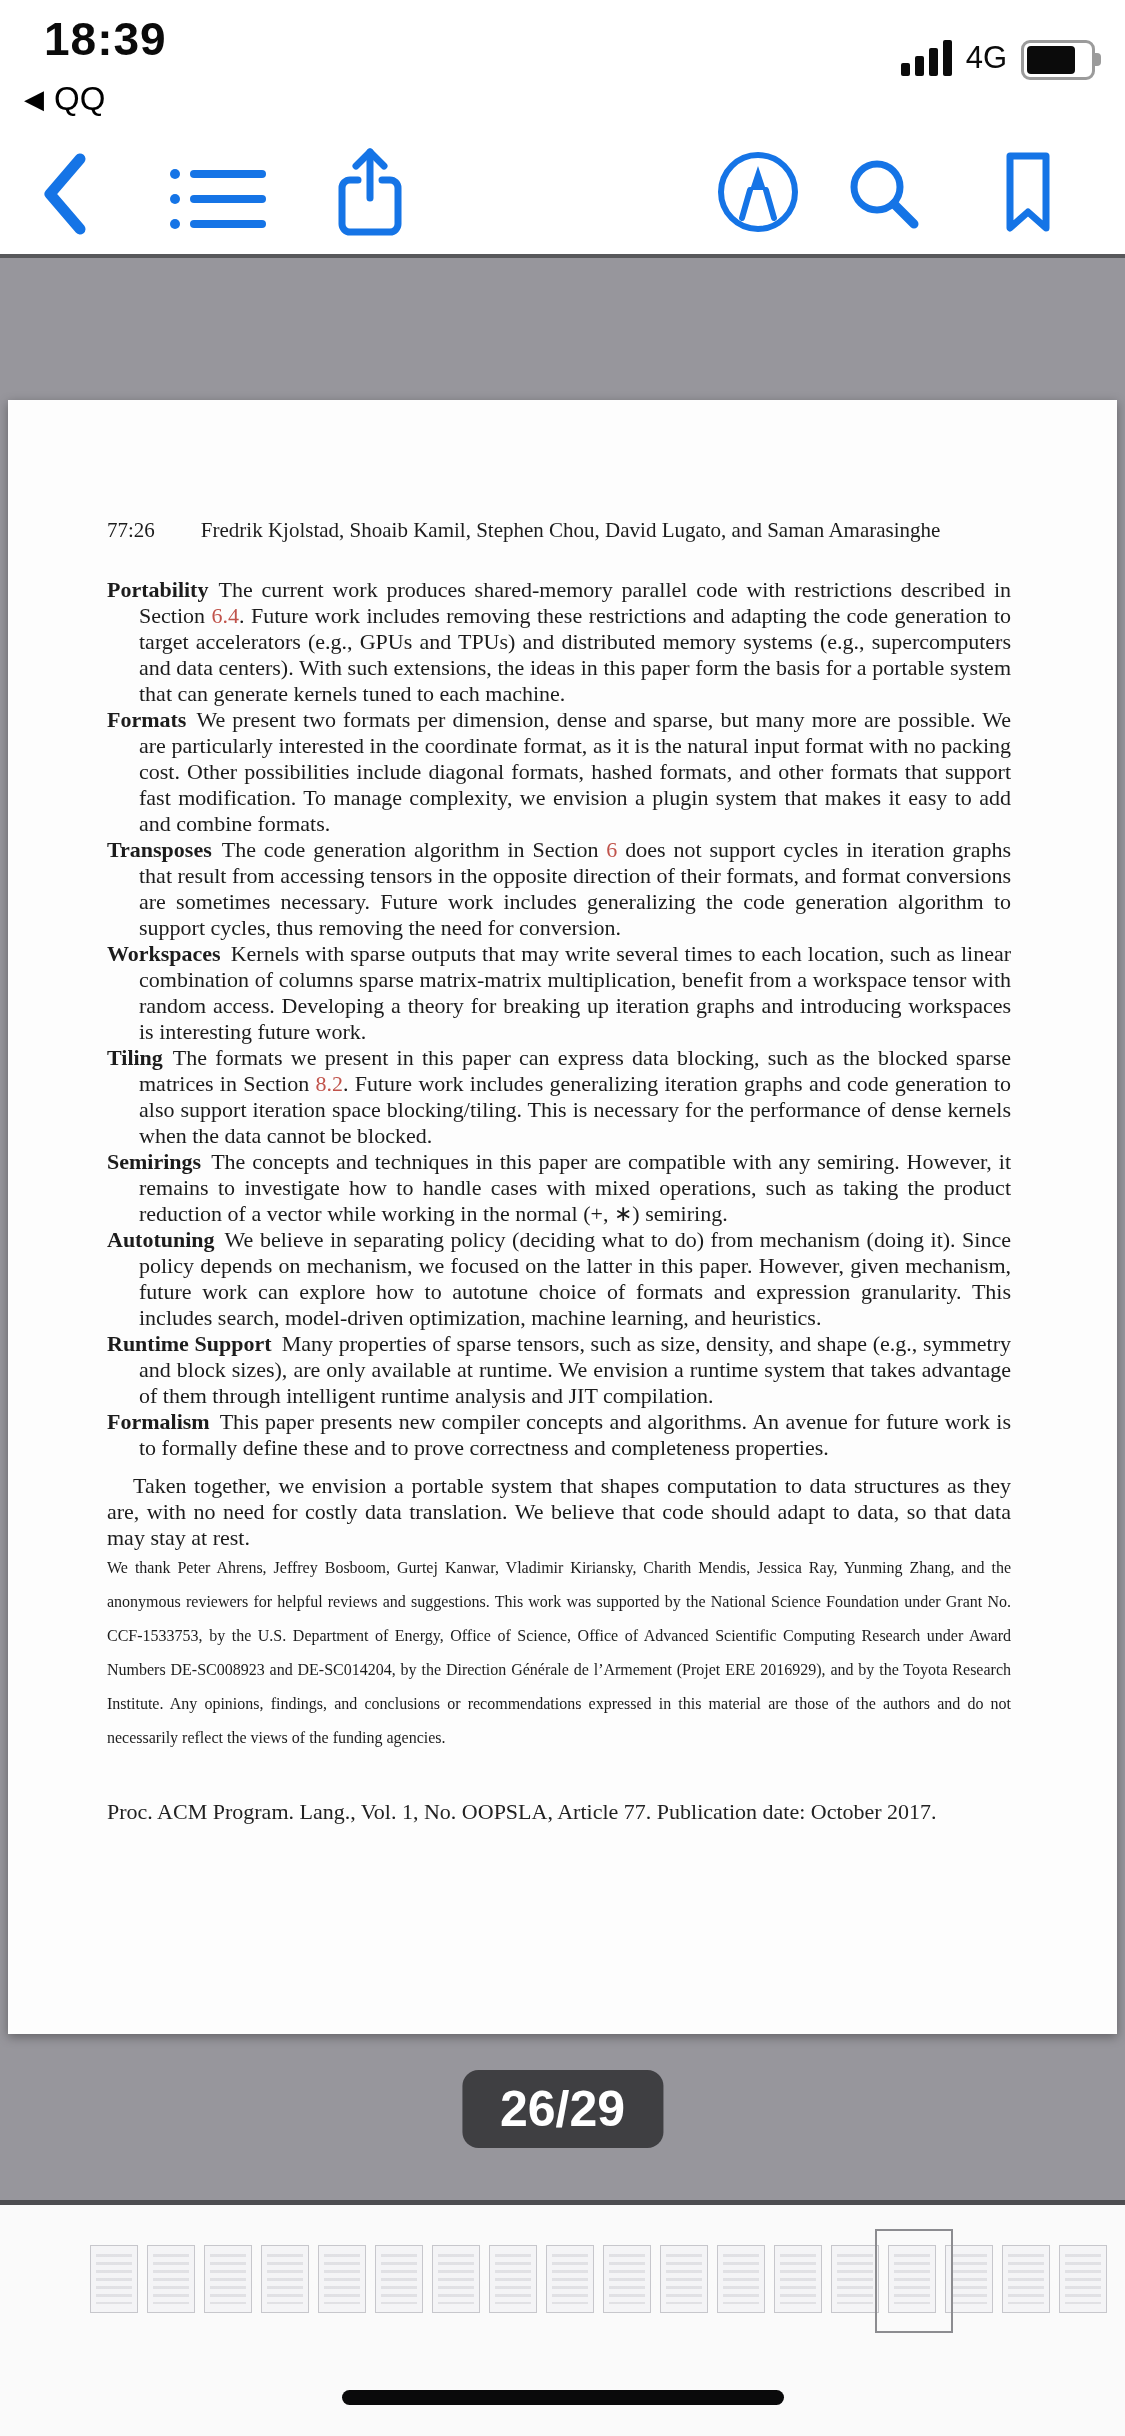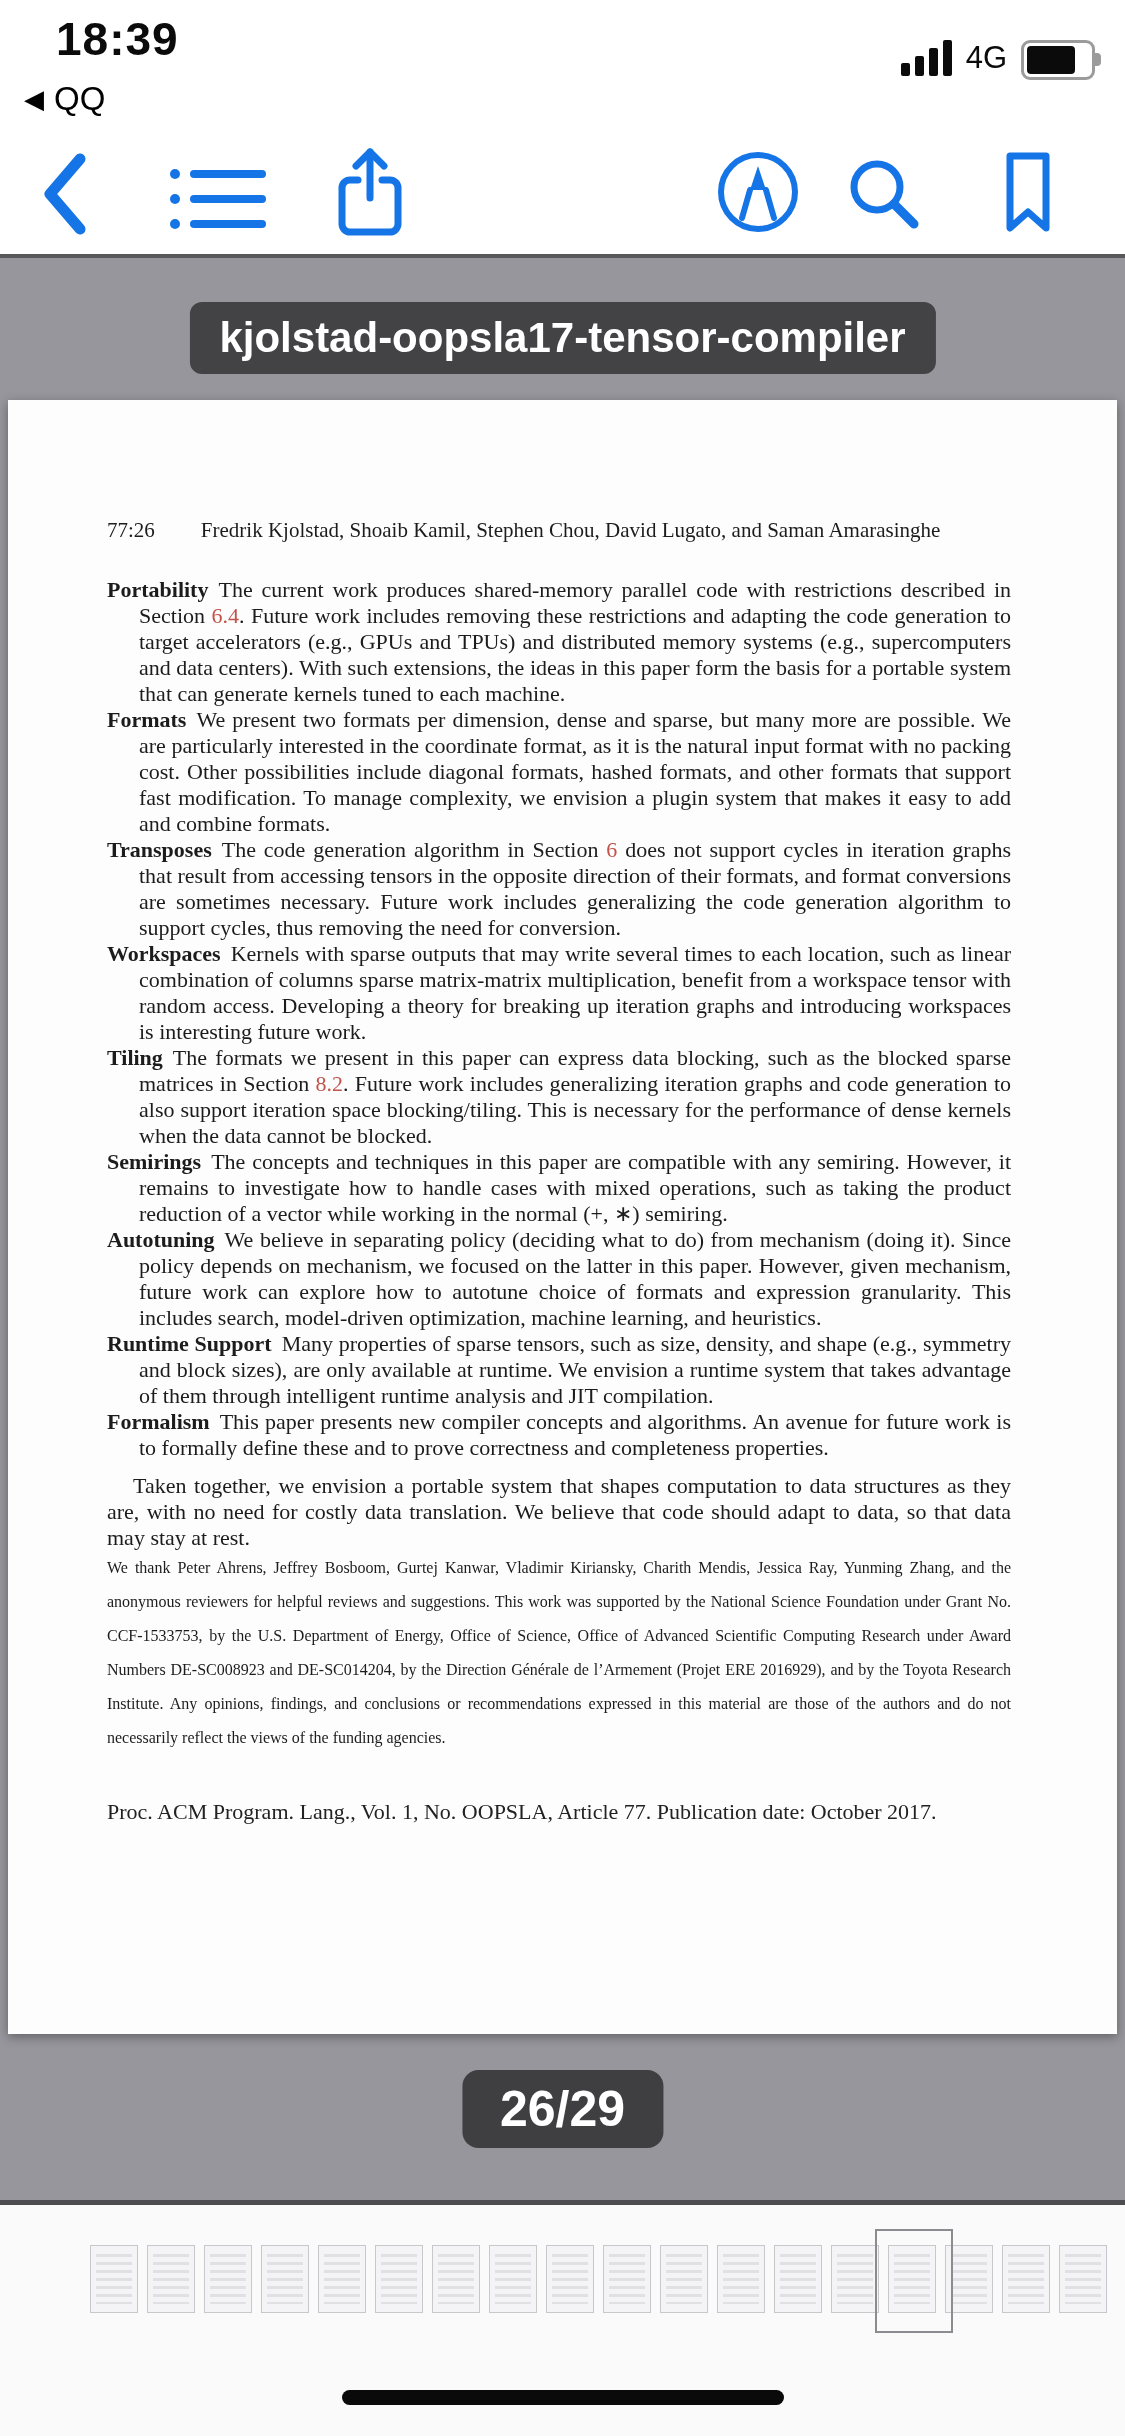--- a/index.html
+++ b/index.html
@@ -7,21 +7,21 @@
     position:relative;width:1125px;height:2436px;overflow:hidden;
     background:var(--viewer-bg,#97969c);
     font-family:"Liberation Sans",sans-serif;
   }
   
   .top-chrome{
     position:absolute;top:0;left:0;width:100%;height:258px;
     background:#ffffff;border-bottom:4px solid #58585b;box-sizing:border-box;
   }
   .time{
-    position:absolute;left:56px;top:12px;
+    position:absolute;left:44px;top:12px;
     font-size:46px;font-weight:bold;color:#0b0b0b;letter-spacing:1px;
   }
   .back-app{
     position:absolute;left:24px;top:80px;
     font-size:33px;color:#000;display:flex;align-items:center;gap:10px;
   }
   .back-app .tri{font-size:26px;line-height:33px;}
   .status-right{
     position:absolute;top:40px;right:30px;height:48px;
     display:flex;align-items:flex-start;gap:14px;
@@ -155,21 +155,20 @@
         <line class="stroke" x1="48" y1="48" x2="68" y2="68" stroke-width="9"></line>
       </svg>
     </button>
     <button class="tbtn" style="left:1000px;top:150px;">
       <svg width="56" height="86" viewBox="0 0 56 86">
         <path class="stroke" d="M10,6 h36 v72 l-18,-16 l-18,16 z" stroke-width="7"></path>
       </svg>
     </button>
   </div>
 
-  <div class="title-pill">kjolstad-oopsla17-tensor-compiler</div>
 
   <div class="pdf-page">
     <div class="run-head">
       <span class="pgno">77:26</span>
       <span>Fredrik Kjolstad, Shoaib Kamil, Stephen Chou, David Lugato, and Saman Amarasinghe</span>
     </div>
     <div>
         <div class="para"><span class="plabel">Portability</span><span>The current work produces shared-memory parallel code with restrictions described in Section </span><span class="ref">6.4</span><span>. Future work includes removing these restrictions and adapting the code generation to target accelerators (e.g., GPUs and TPUs) and distributed memory systems (e.g., supercomputers and data centers). With such extensions, the ideas in this paper form the basis for a portable system that can generate kernels tuned to each machine.</span></div>
         <div class="para"><span class="plabel">Formats</span><span>We present two formats per dimension, dense and sparse, but many more are possible. We are particularly interested in the coordinate format, as it is the natural input format with no packing cost. Other possibilities include diagonal formats, hashed formats, and other formats that support fast modification. To manage complexity, we envision a plugin system that makes it easy to add and combine formats.</span></div>
         <div class="para"><span class="plabel">Transposes</span><span>The code generation algorithm in Section </span><span class="ref">6</span><span> does not support cycles in iteration graphs that result from accessing tensors in the opposite direction of their formats, and format conversions are sometimes necessary. Future work includes generalizing the code generation algorithm to support cycles, thus removing the need for conversion.</span></div>

